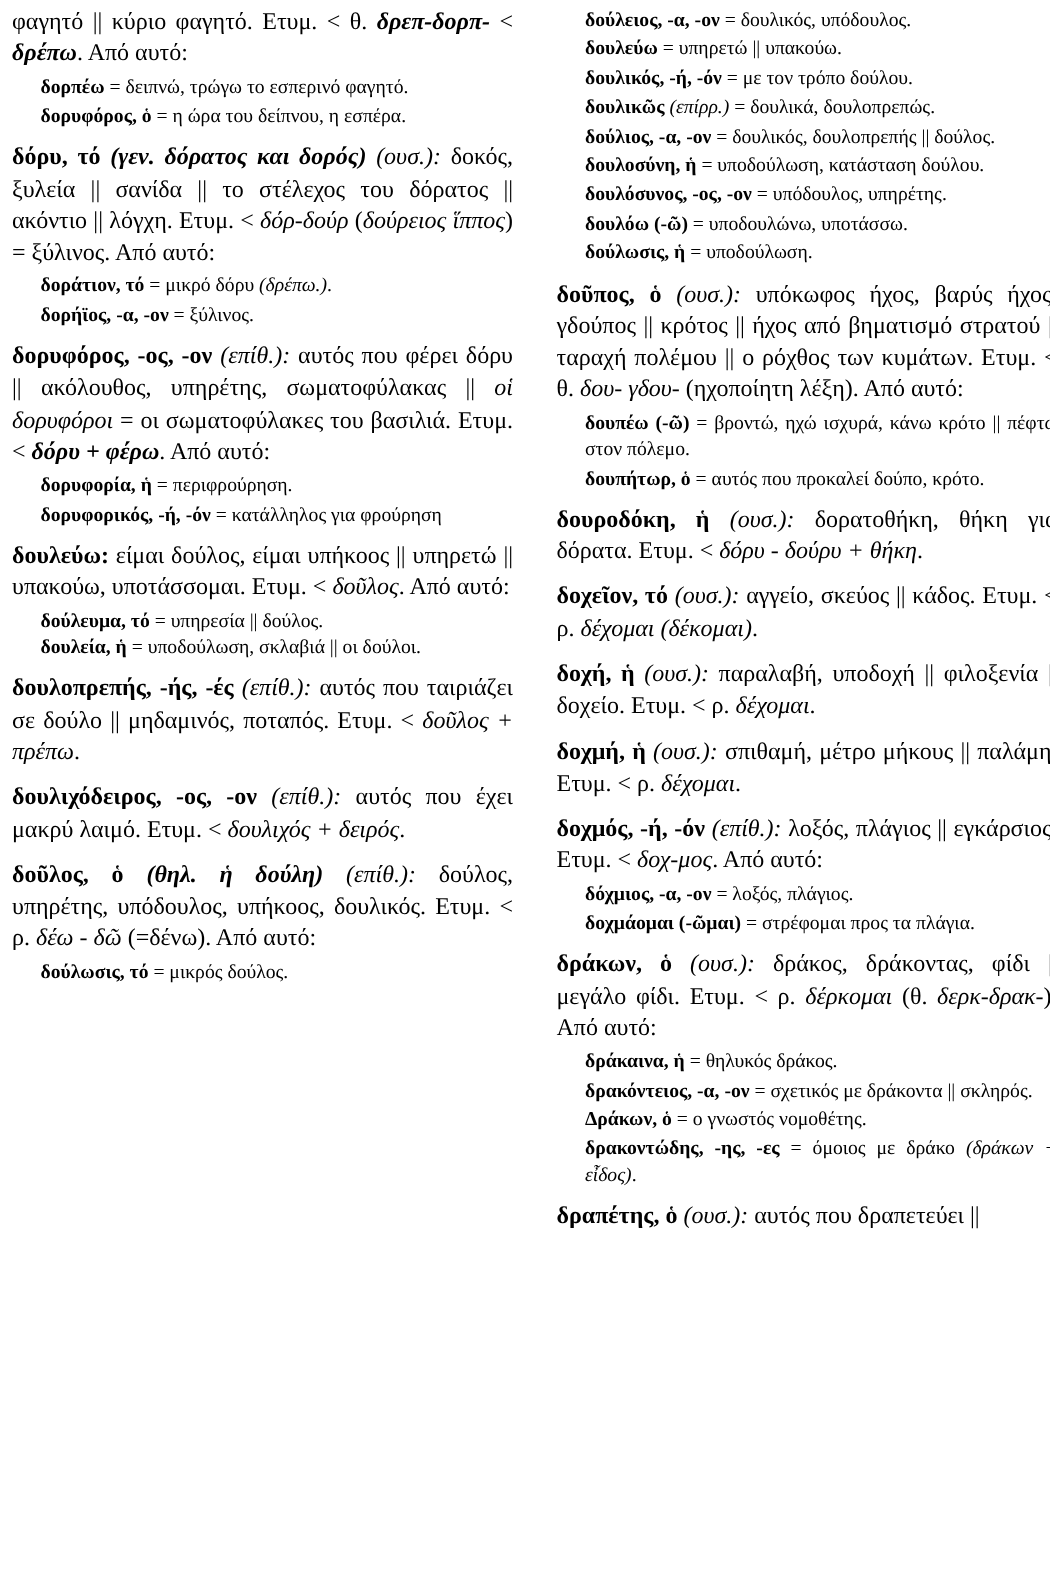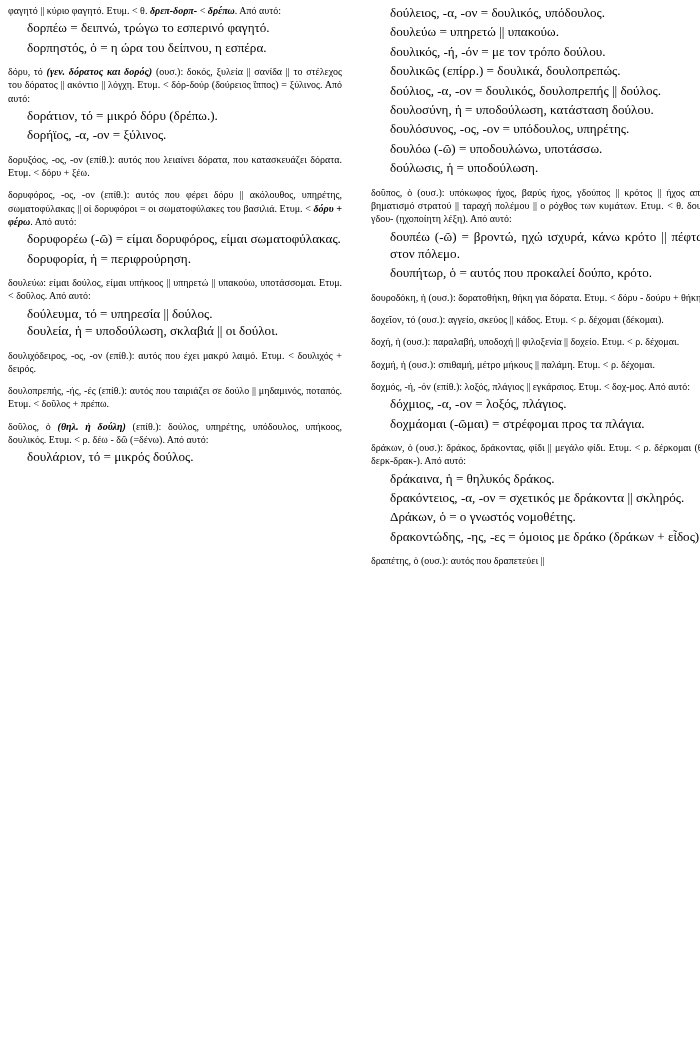--- a/index.html
+++ b/index.html
@@ -33,37 +33,38 @@
     flex: 0 0 334px;
     overflow: hidden;
   }
   .divider {
     width: 1px;
     flex: 0 0 1px;
     background: transparent;
   }
   .entry {
     margin: 0 0 9px 0;
-    font-size: 10px;
+    font-size: 16px;
     line-height: 1.33;
     text-align: justify;
     text-justify: inter-word;
   }
   .sub {
     margin: 0 0 2px 0;
     padding-left: 19px;
     font-size: 13.1px;
     line-height: 1.33;
     text-align: justify;
   }
   .sub.last { margin-bottom: 0; }
   .hw {
-    font-weight: normal;
+    font-weight: bold;
   }
   .it {
+    font-style: italic;
   }
   .bi {
     font-weight: bold;
     font-style: italic;
   }
   .blockgroup { margin-bottom: 9px; }
   .blockgroup .entry { margin-bottom: 2px; }
 </style>
 </head>
 <body>
@@ -71,71 +72,66 @@
 <div class="page">
   <div class="columns">
 
     <div class="col">
 
       <div class="blockgroup">
         <p class="entry">
           <span>φαγητό || κύριο φαγητό. Ετυμ. &lt; θ. <span class="bi">δρεπ-</span><span class="bi">δορπ-</span> &lt; <span class="bi">δρέπω</span>. Από αυτό:</span>
         </p>
         <p class="sub"><span class="hw">δορπέω</span> = δειπνώ, τρώγω το εσπερινό φαγητό.</p>
-        <p class="sub last"><span class="hw">δορπηστός, ὁ</span> = η ώρα του δείπνου, η εσπέρα.</p>
+        <p class="sub last"><span class="hw">δορυφόρος, ὁ</span> = η ώρα του δείπνου, η εσπέρα.</p>
       </div>
 
       <div class="blockgroup">
         <p class="entry">
           <span class="hw">δόρυ, τό</span> <span class="bi">(γεν. δόρατος και δορός)</span> <span class="it">(ουσ.):</span> δοκός, ξυλεία || σανίδα || το στέλεχος του δόρατος || ακόντιο || λόγχη. Ετυμ. &lt; <span class="it">δόρ-δούρ</span> (<span class="it">δούρειος ἵππος</span>) = ξύλινος. Από αυτό:
         </p>
         <p class="sub"><span class="hw">δοράτιον, τό</span> = μικρό δόρυ <span class="it">(δρέπω.)</span>.</p>
         <p class="sub"><span class="hw">δορήϊος, -α, -ον</span> = ξύλινος.</p>
       </div>
 
-      <div class="blockgroup">
-        <p class="entry">
-          <span class="hw">δορυξόος, -ος, -ον</span> <span class="it">(επίθ.):</span> αυτός που λειαίνει δόρατα, που κατασκευάζει δόρατα. Ετυμ. &lt; <span class="it">δόρυ + ξέω</span>.
-        </p>
-      </div>
 
       <div class="blockgroup">
         <p class="entry">
           <span class="hw">δορυφόρος, -ος, -ον</span> <span class="it">(επίθ.):</span> αυτός που φέρει δόρυ || ακόλουθος, υπηρέτης, σωματοφύλακας || <span class="it">οἱ δορυφόροι</span> = οι σωματοφύλακες του βασιλιά. Ετυμ. &lt; <span class="bi">δόρυ + φέρω</span>. Από αυτό:
         </p>
-        <p class="sub"><span class="hw">δορυφορέω (-ῶ)</span> = είμαι δορυφόρος, είμαι σωματοφύλακας.</p>
         <p class="sub"><span class="hw">δορυφορία, ἡ</span> = περιφρούρηση.</p>
+        <p class="sub last"><span class="hw">δορυφορικός, -ή, -όν</span> = κατάλληλος για φρούρηση</p>
       </div>
 
 
       <div class="blockgroup">
         <p class="entry">
           <span class="hw">δουλεύω:</span> είμαι δούλος, είμαι υπήκοος || υπηρετώ || υπακούω, υποτάσσομαι. Ετυμ. &lt; <span class="it">δοῦλος</span>. Από αυτό:
         </p>
         <p class="sub last"><span class="hw">δούλευμα, τό</span> = υπηρεσία || δούλος.</p>
         <p class="sub"><span class="hw">δουλεία, ἡ</span> = υποδούλωση, σκλαβιά || οι δούλοι.</p>
       </div>
 
       <div class="blockgroup">
         <p class="entry">
+          <span class="hw">δουλοπρεπής, -ής, -ές</span> <span class="it">(επίθ.):</span> αυτός που ταιριάζει σε δούλο || μηδαμινός, ποταπός. Ετυμ. &lt; <span class="it">δοῦλος + πρέπω</span>.
+        </p>
+      </div>
+
+      <div class="blockgroup">
+        <p class="entry">
           <span class="hw">δουλιχόδειρος, -ος, -ον</span> <span class="it">(επίθ.):</span> αυτός που έχει μακρύ λαιμό. Ετυμ. &lt; <span class="it">δουλιχός + δειρός</span>.
         </p>
       </div>
 
       <div class="blockgroup">
         <p class="entry">
-          <span class="hw">δουλοπρεπής, -ής, -ές</span> <span class="it">(επίθ.):</span> αυτός που ταιριάζει σε δούλο || μηδαμινός, ποταπός. Ετυμ. &lt; <span class="it">δοῦλος + πρέπω</span>.
-        </p>
-      </div>
-
-      <div class="blockgroup">
-        <p class="entry">
           <span class="hw">δοῦλος, ὁ</span> <span class="bi">(θηλ. ἡ δούλη)</span> <span class="it">(επίθ.):</span> δούλος, υπηρέτης, υπόδουλος, υπήκοος, δουλικός. Ετυμ. &lt; ρ. <span class="it">δέω - δῶ</span> (=δένω). Από αυτό:
         </p>
-        <p class="sub last"><span class="hw">δουλάριον, τό</span> = μικρός δούλος.</p>
+        <p class="sub last"><span class="hw">δούλωσις, τό</span> = μικρός δούλος.</p>
       </div>
 
     </div>
 
     <div class="divider"></div>
 
     <div class="col">
 
       <div class="blockgroup">
         <p class="sub"><span class="hw">δούλειος, -α, -ον</span> = δουλικός, υπόδουλος.</p>

